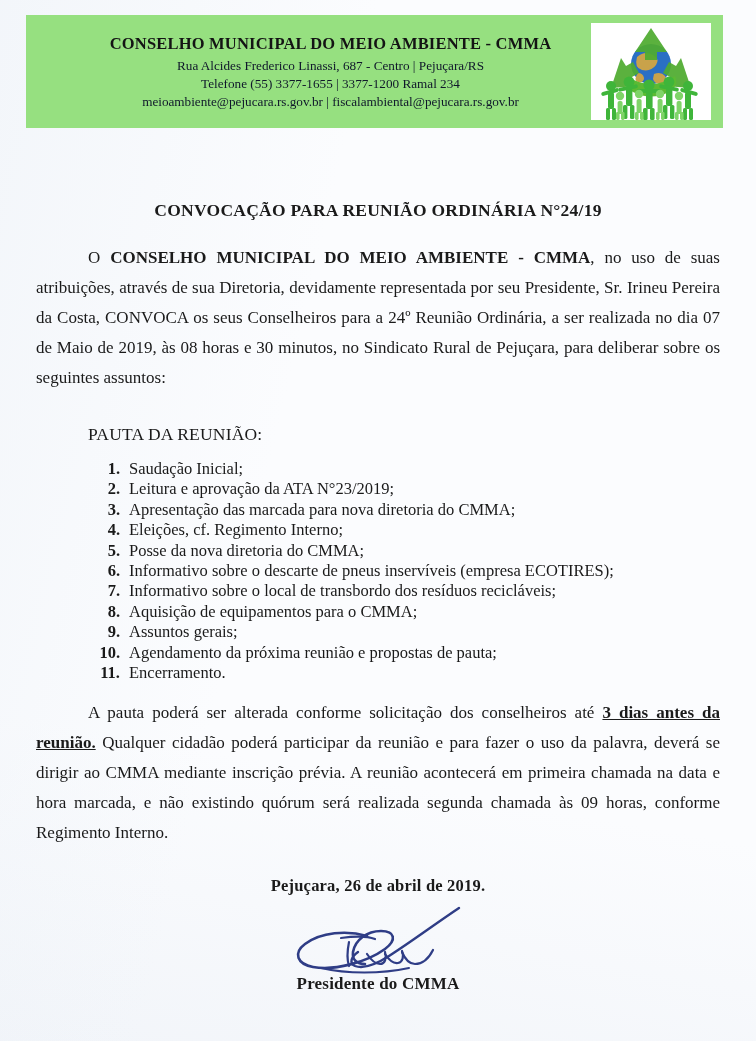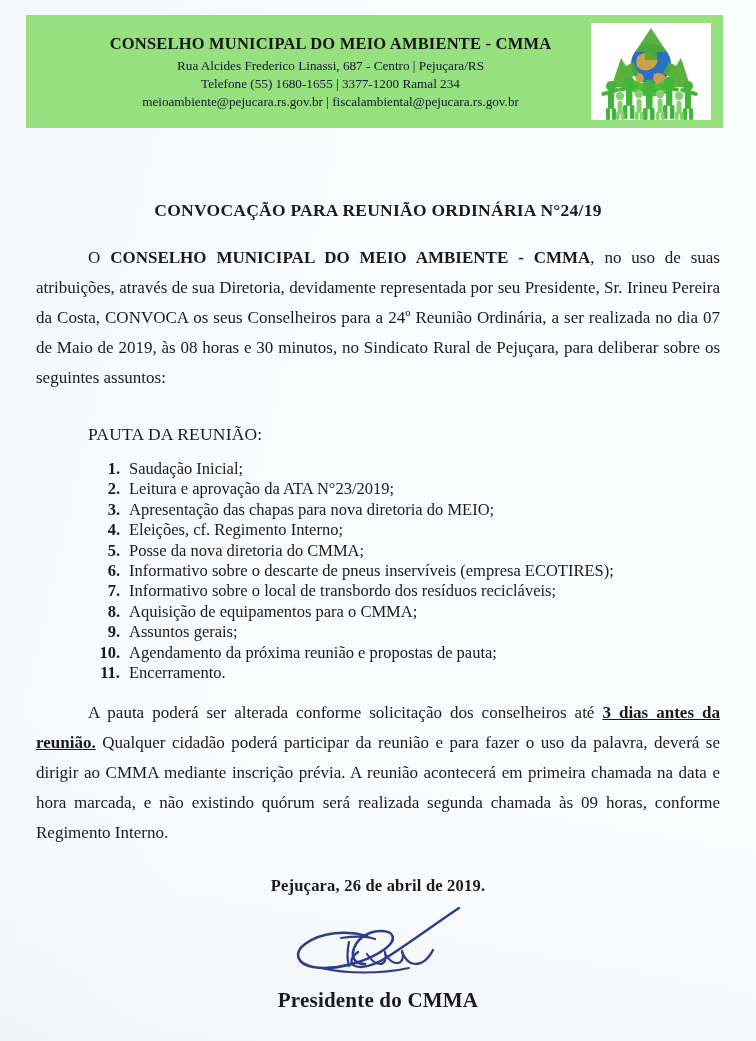--- a/index.html
+++ b/index.html
@@ -180,37 +180,36 @@
     transform: translateX(-50%);
   }
   .signer-name {
     font-weight: bold;
     font-size: 16.5px;
     letter-spacing: 0.45px;
     margin-top: -8px;
   }
   .signer-role {
     font-weight: bold;
-    font-size: 21px;
+    font-size: 17px;
     letter-spacing: 0.2px;
-    margin-top: 14px;
   }
 </style>
 </head>
 <body>
 
 <div class="page-scan-tint"></div>
 
 <div class="sheet">
 
   <header class="letterhead">
     <div class="letterhead-text">
       <div class="org-name">CONSELHO MUNICIPAL DO MEIO AMBIENTE - CMMA</div>
       <div class="org-addr">Rua Alcides Frederico Linassi, 687 - Centro | Pejuçara/RS</div>
-      <div class="org-phone">Telefone (55) 1680-1655 | 3377-1200  Ramal 234</div>
+      <div class="org-phone">Telefone (55) 3377-1655 | 3377-1200  Ramal 234</div>
       <div class="org-mail">meioambiente@pejucara.rs.gov.br | fiscalambiental@pejucara.rs.gov.br</div>
     </div>
     <div class="logo-box">
       <svg width="108" height="96" viewBox="0 0 108 96">
 
         <circle cx="54" cy="40" r="20" fill="#2a6fc4"></circle>
         <path d="M40 33 q8 -7 16 -2 q7 4 3 10 q-5 7 -14 5 q-8 -2 -5 -13 z" fill="#c9a24a"></path>
         <path d="M57 50 q7 -3 11 2 q3 5 -3 7 q-7 2 -9 -4 z" fill="#c9a24a"></path>
         <path d="M41 49 q5 0 6 5 q0 5 -6 4 q-5 -2 0 -9 z" fill="#c9a24a"></path>
 
@@ -300,21 +299,21 @@
       <li>
           <span class="num">1.</span>
           <span class="item-text">Saudação Inicial;</span>
         </li>
       <li>
           <span class="num">2.</span>
           <span class="item-text">Leitura e aprovação da ATA N°23/2019;</span>
         </li>
       <li>
           <span class="num">3.</span>
-          <span class="item-text">Apresentação das chapas para nova diretoria do MEIO;</span>
+          <span class="item-text">Apresentação das marcada para nova diretoria do CMMA;</span>
         </li>
       <li>
           <span class="num">4.</span>
           <span class="item-text">Eleições, cf. Regimento Interno;</span>
         </li>
       <li>
           <span class="num">5.</span>
           <span class="item-text">Posse da nova diretoria do CMMA;</span>
         </li>
       <li>

